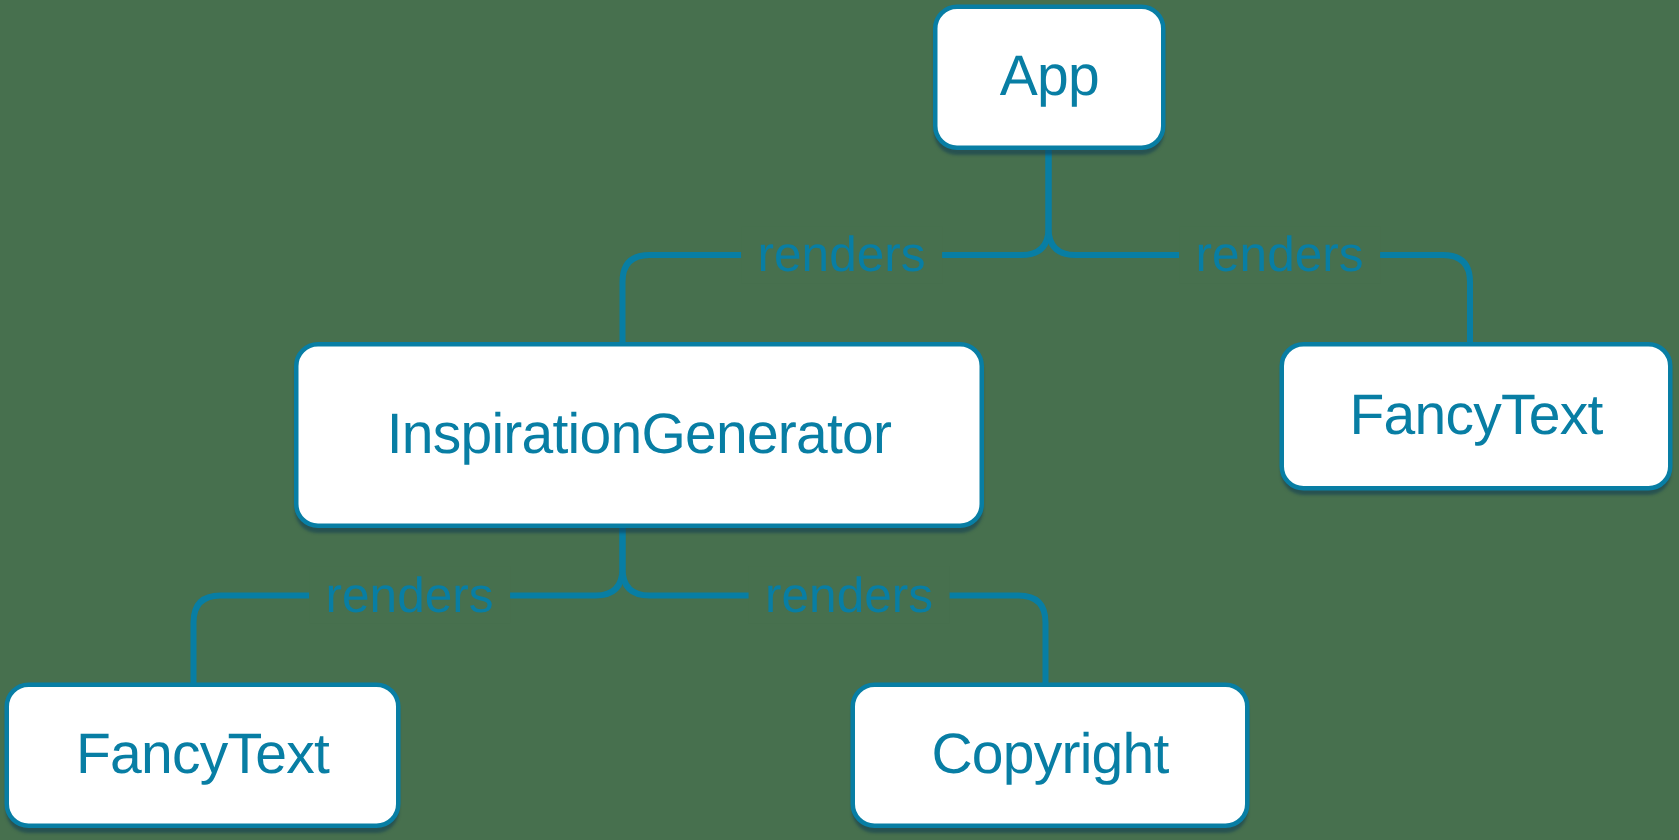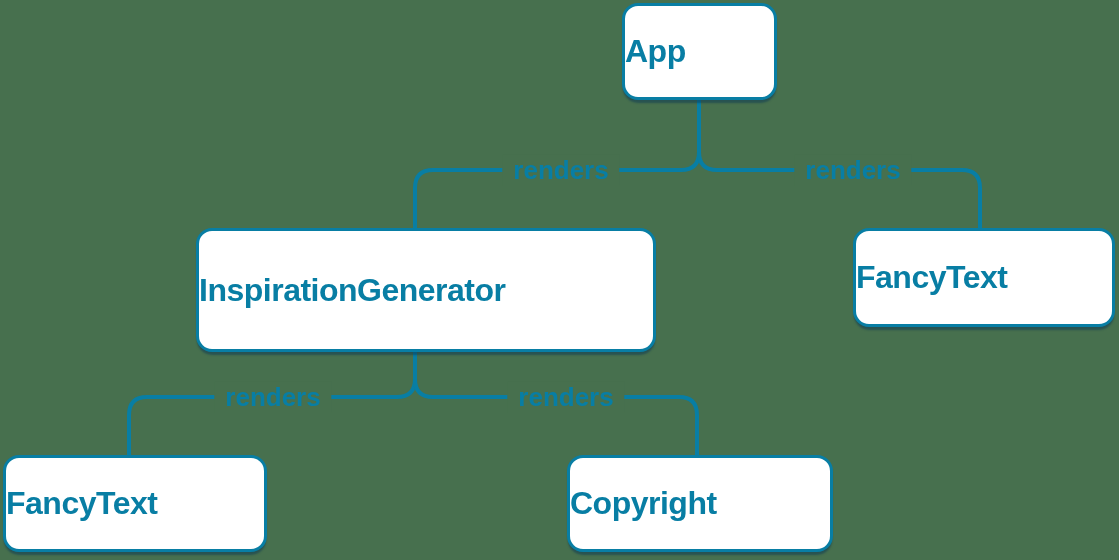--- a/index.html
+++ b/index.html
@@ -31,39 +31,40 @@
     stroke-width: 4;
     fill: none;
   }
   .node {
     position: absolute;
     background: var(--node_fill);
     border: 3.5px solid var(--accent);
     border-radius: 16px;
     display: flex;
     align-items: center;
+    justify-content: center;
     color: var(--accent);
-    font-size: 32px;
-    font-weight: 700;
+    font-size: 38px;
+    font-weight: 400;
     letter-spacing: -0.5px;
     box-shadow: 0 4px 2px -1px rgba(14, 58, 84, 0.55);
     white-space: nowrap;
   }
   .node-app               { left: 622px; top: 3px;   width: 155px; height: 97px; }
   .node-inspiration       { left: 196px; top: 228px; width: 460px; height: 124px; }
   .node-fancytext-top     { left: 853px; top: 228px; width: 262px; height: 99px; }
   .node-fancytext-bottom  { left: 3px;   top: 455px; width: 264px; height: 97px; }
   .node-copyright         { left: 567px; top: 455px; width: 266px; height: 97px; }
   .edge-label {
     position: absolute;
     transform: translate(-50%, -50%);
     background: var(--background);
     color: var(--accent);
-    font-size: 26px;
-    font-weight: 700;
+    font-size: 33px;
+    font-weight: 400;
     padding: 1px 11px;
     line-height: 1.1;
     white-space: nowrap;
     text-align: right;
   }
   .edge-label-top-left     { left: 561px; top: 170px; }
   .edge-label-top-right    { left: 853px; top: 170px; }
   .edge-label-bottom-left  { left: 273px; top: 397px; }
   .edge-label-bottom-right { left: 566px; top: 397px; }
 </style>

